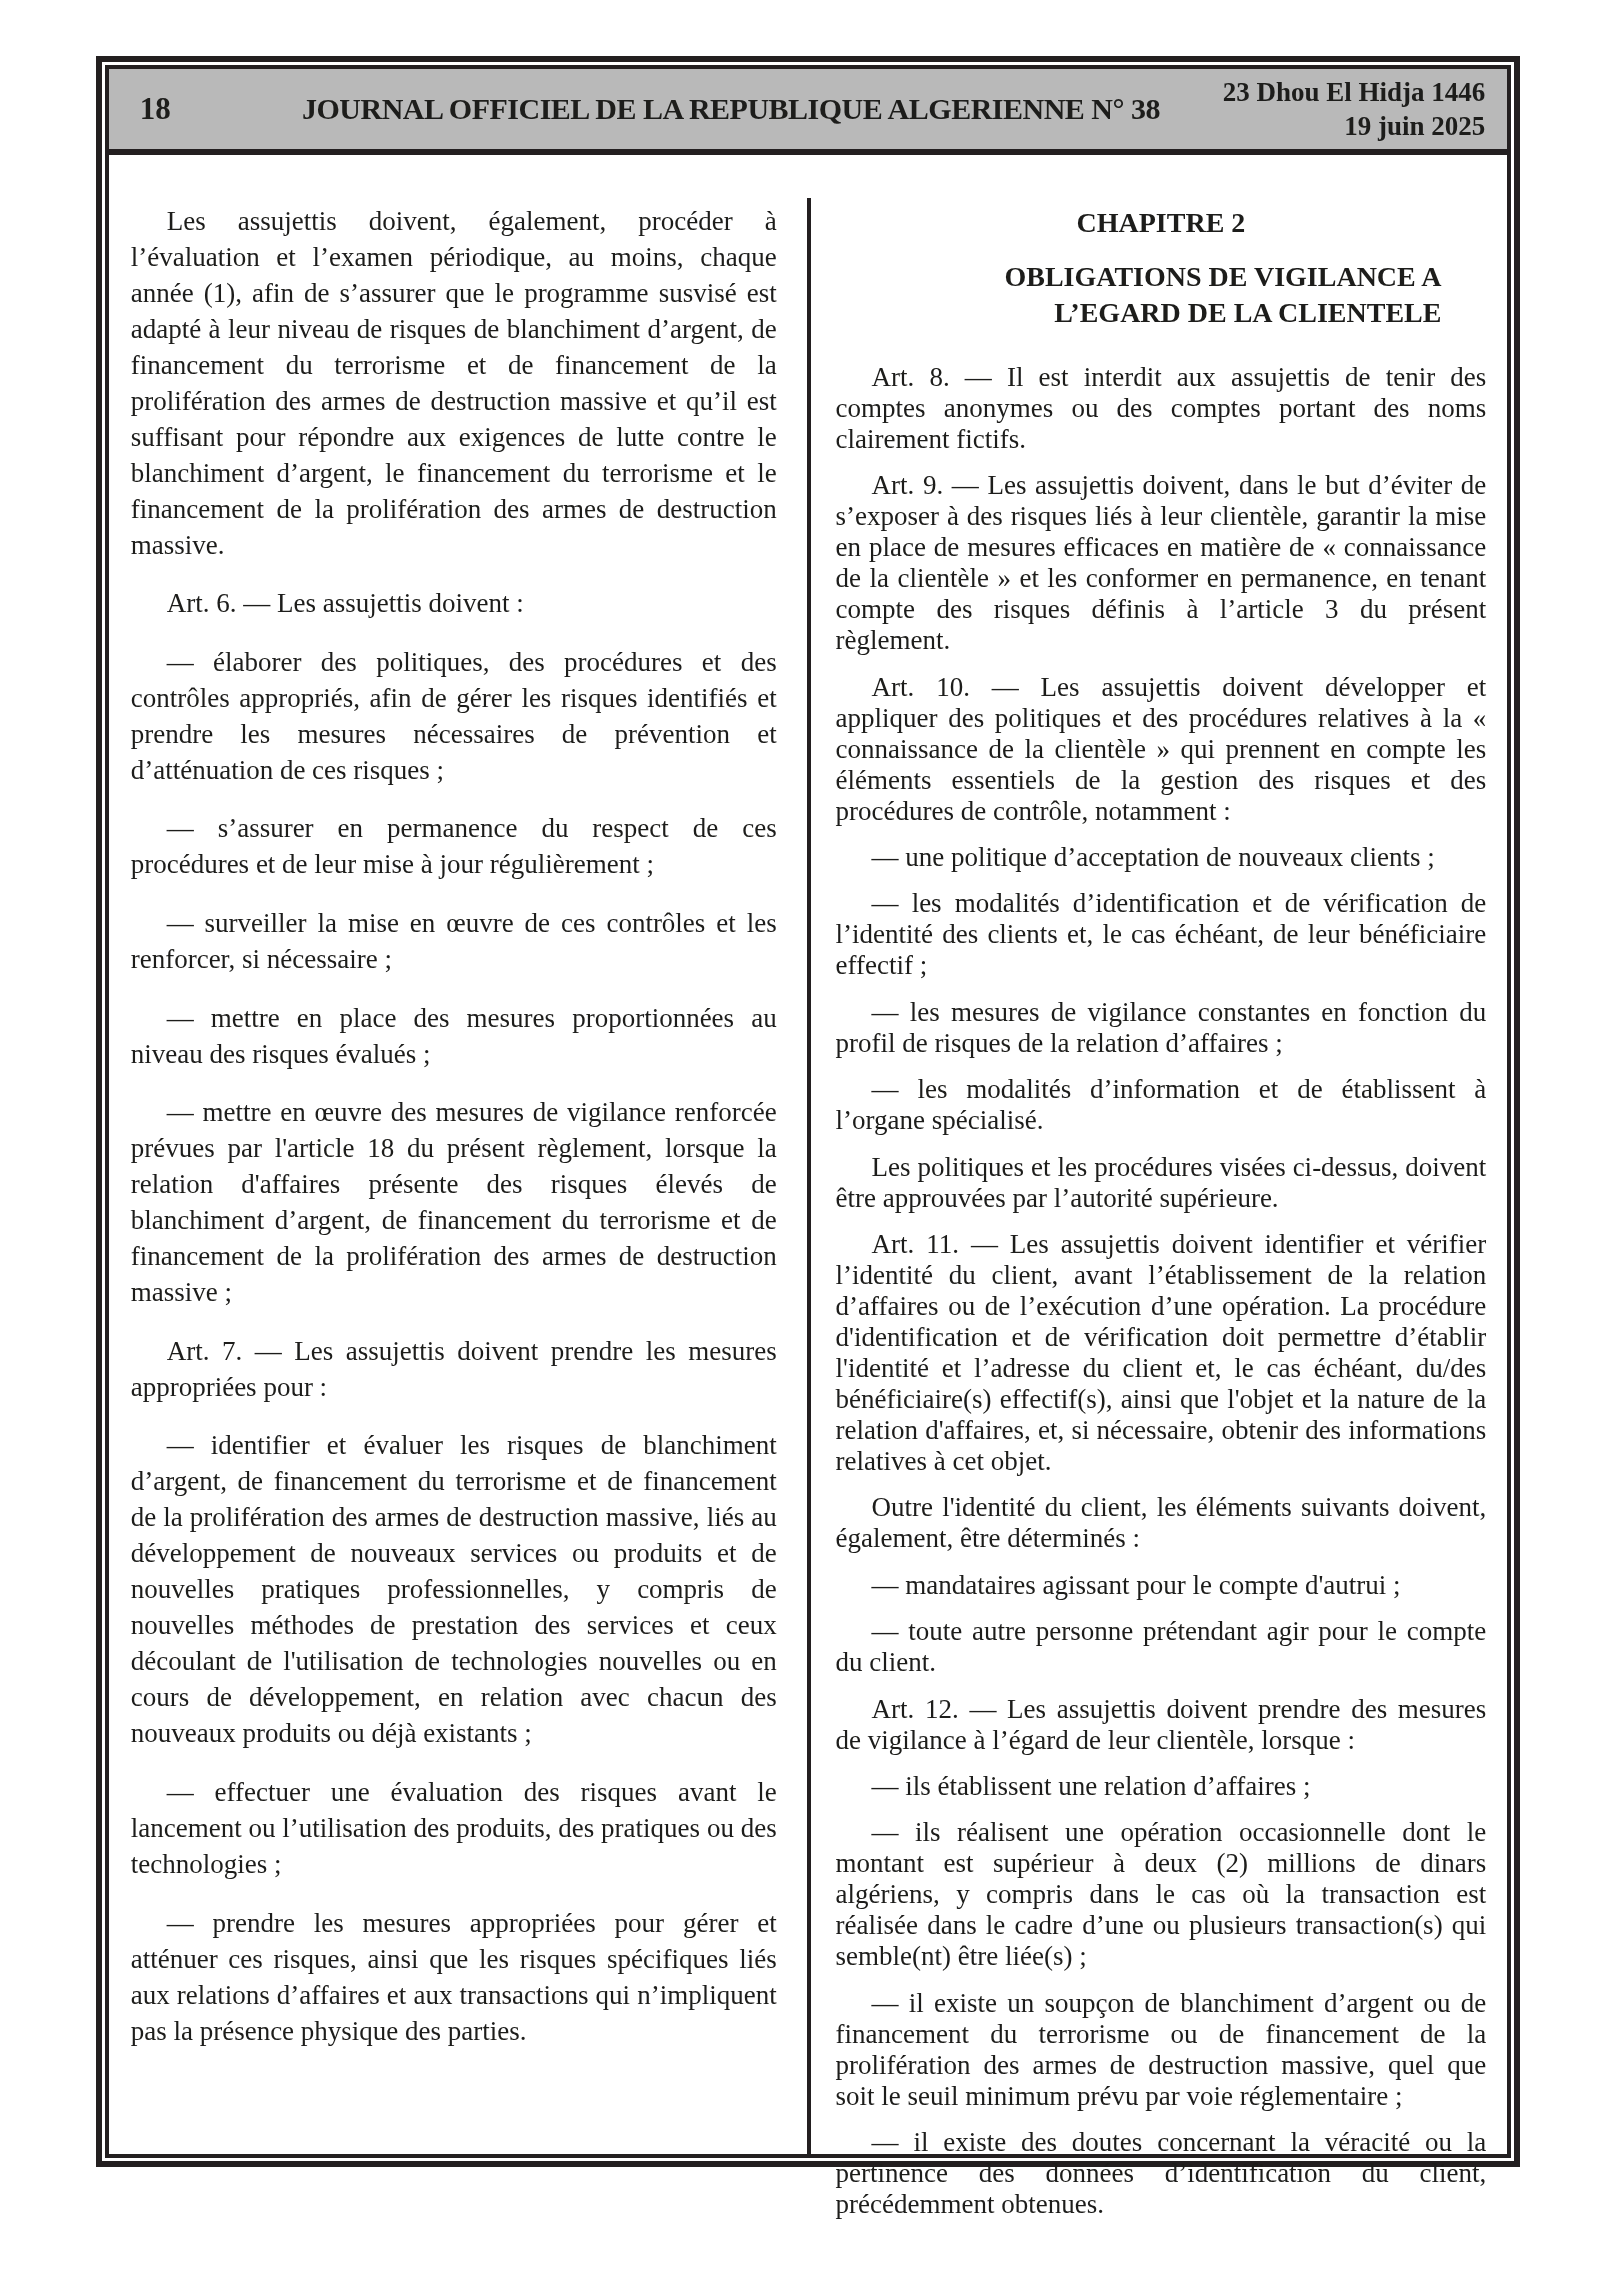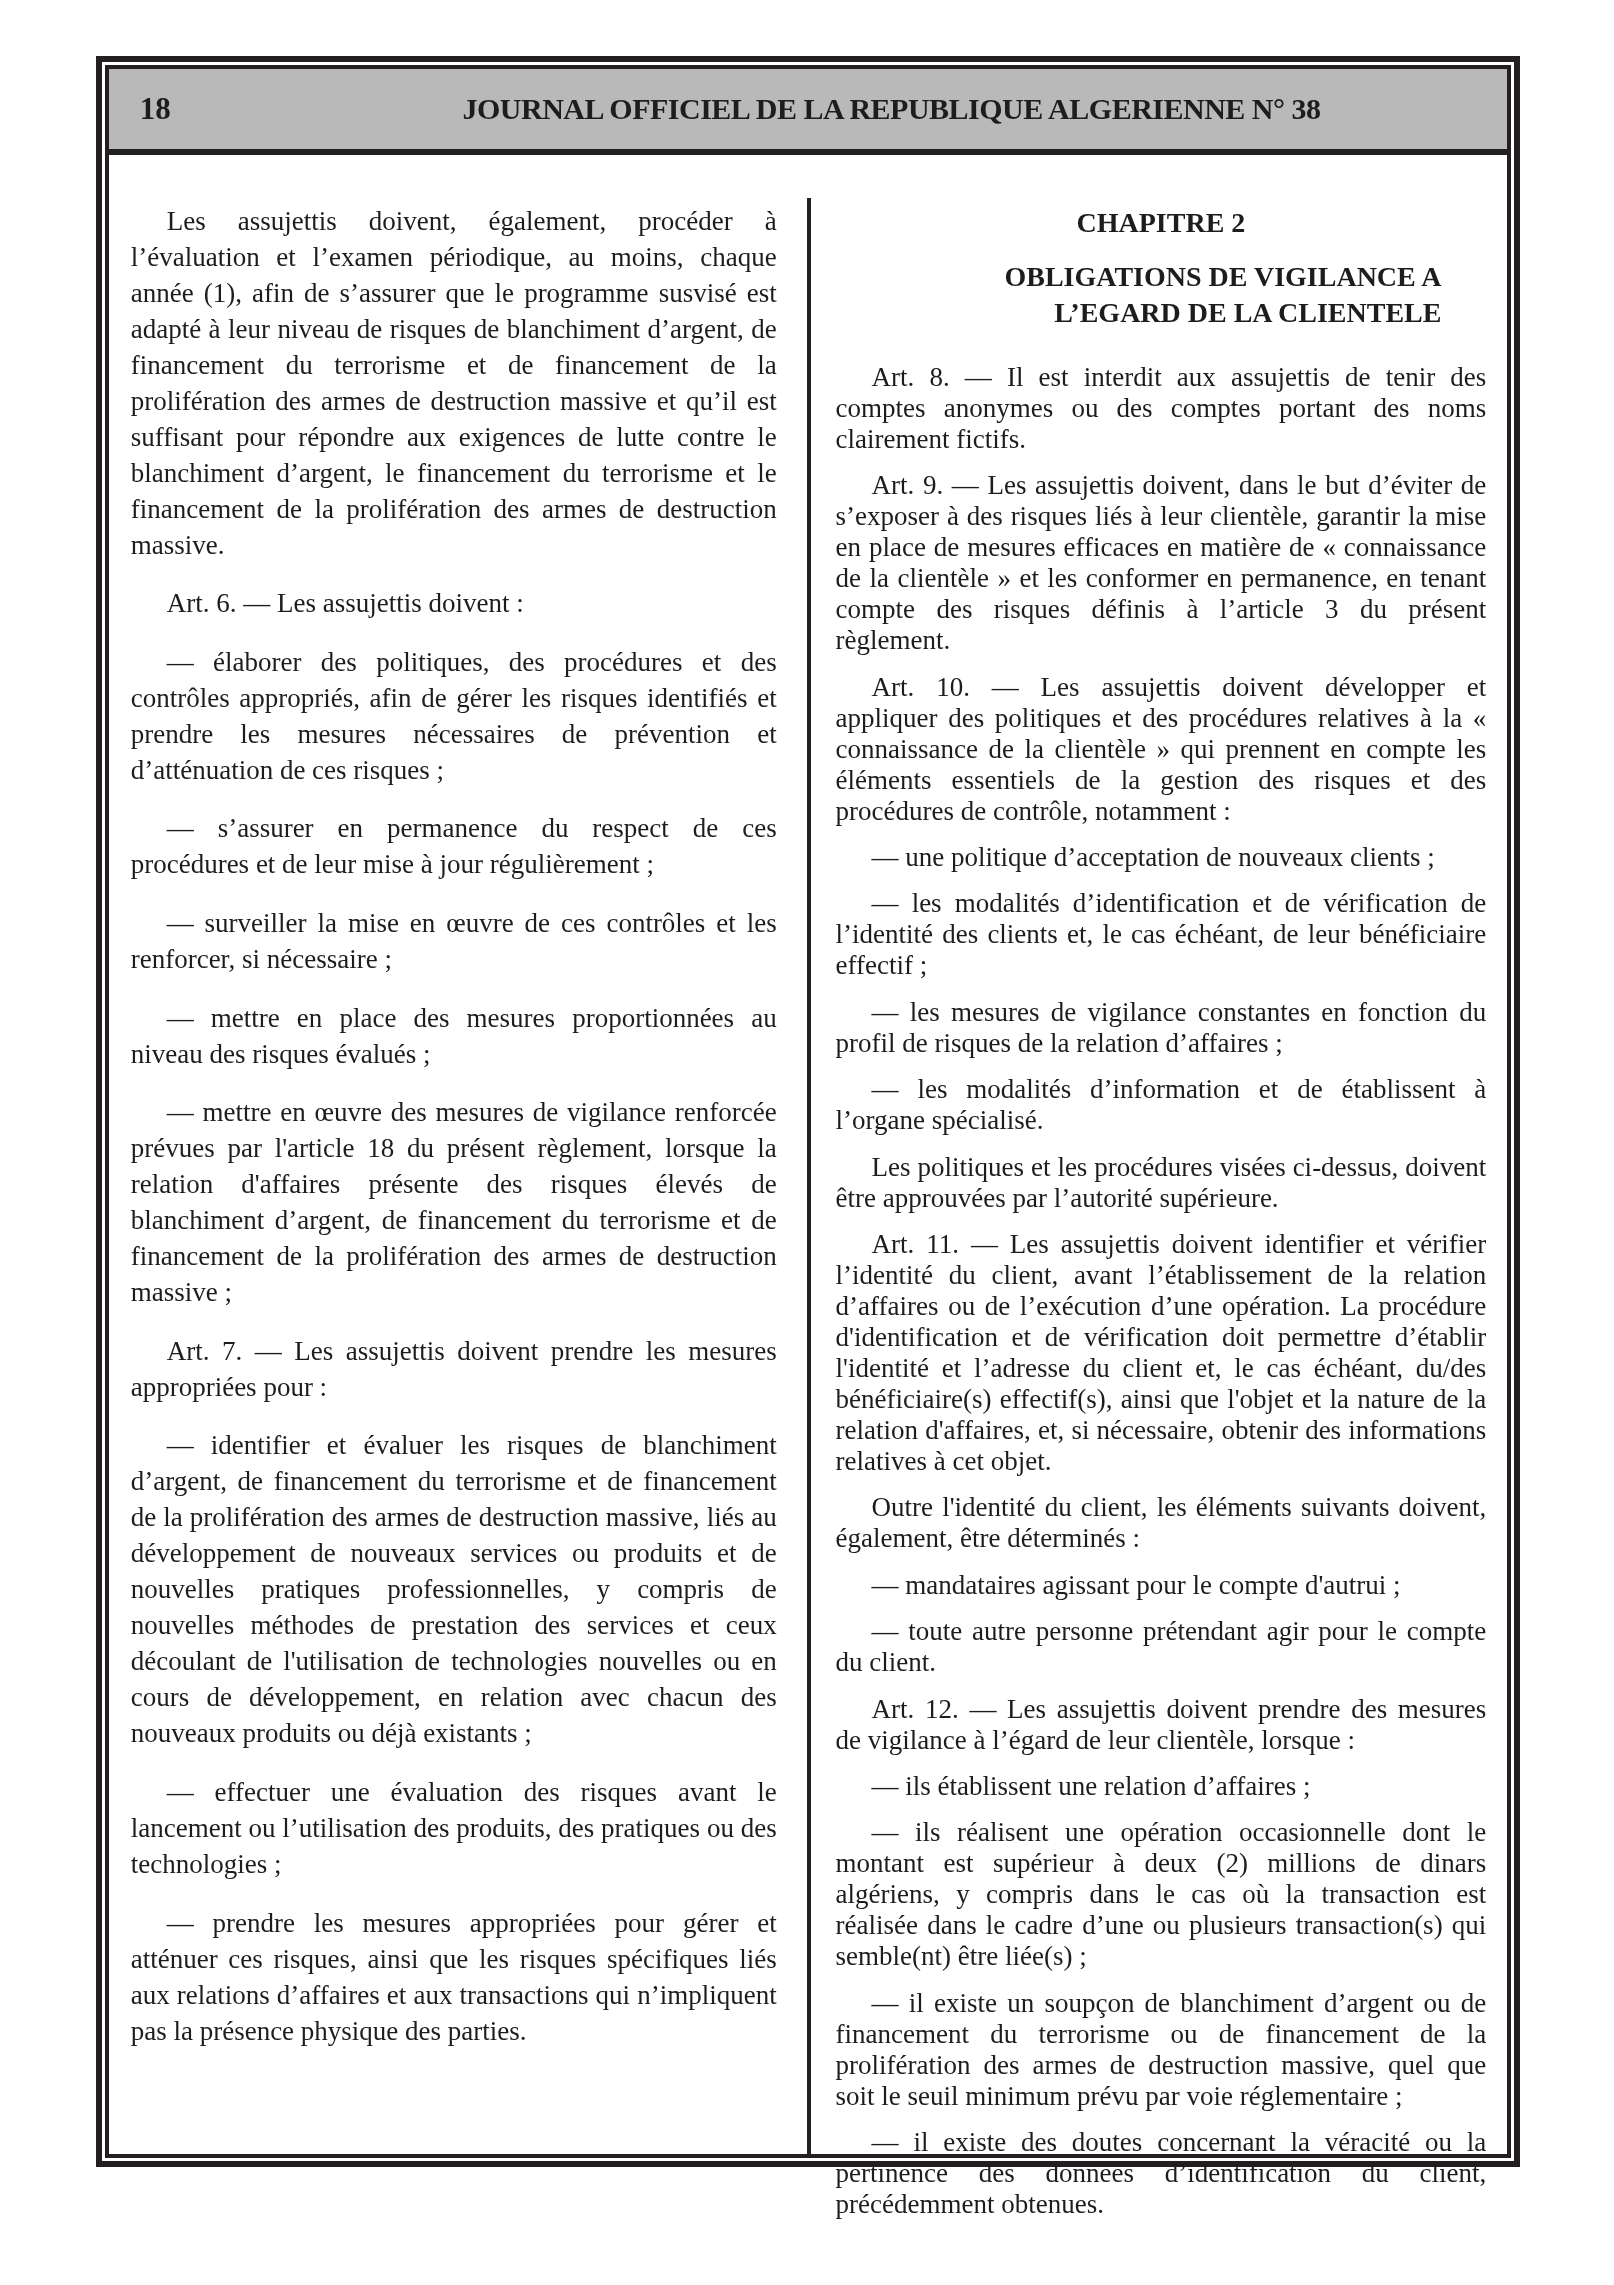--- a/index.html
+++ b/index.html
@@ -114,20 +114,24 @@
 </style>
 </head>
 <body>
 
 <div class="page">
   <div class="inner">
 
     <div class="header-band">
       <div class="page-number">18</div>
       <div class="journal-title">JOURNAL OFFICIEL DE LA REPUBLIQUE ALGERIENNE N° 38</div>
+      <div class="dates">
+        <div>23 Dhou El Hidja 1446</div>
+        <div>19 juin 2025</div>
+      </div>
     </div>
 
     <div class="content">
       <div class="col col-left" id="col-left">
           <p class="para">Les assujettis doivent, également, procéder à l’évaluation et l’examen périodique, au moins, chaque année (1), afin de s’assurer que le programme susvisé est adapté à leur niveau de risques de blanchiment d’argent, de financement du terrorisme et de financement de la prolifération des armes de destruction massive et qu’il est suffisant pour répondre aux exigences de lutte contre le blanchiment d’argent, le financement du terrorisme et le financement de la prolifération des armes de destruction massive.</p>
           <p class="para">Art. 6. — Les assujettis doivent :</p>
           <p class="para">— élaborer des politiques, des procédures et des contrôles appropriés, afin de gérer les risques identifiés et prendre les mesures nécessaires de prévention et d’atténuation de ces risques ;</p>
           <p class="para">— s’assurer en permanence du respect de ces procédures et de leur mise à jour régulièrement ;</p>
           <p class="para">— surveiller la mise en œuvre de ces contrôles et les renforcer, si nécessaire ;</p>
           <p class="para">— mettre en place des mesures proportionnées au niveau des risques évalués ;</p>

